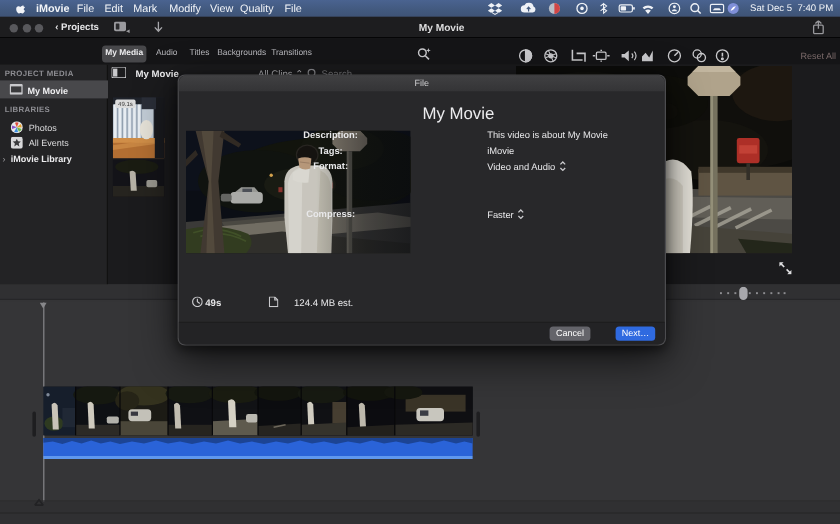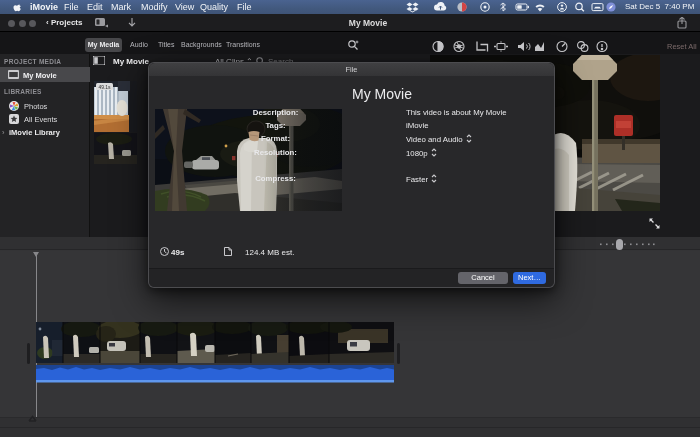--- a/index.html
+++ b/index.html
@@ -423,45 +423,38 @@
         <span class="flab">Tags:</span>
         <span class="fval">iMovie</span>
       </div>
     <div class="frow" style="top:71.4px;">
         <span class="flab">Format:</span>
         <span class="fval">Video and Audio
       <svg class="stepper" width="6" height="9" viewBox="0 0 6 9">
             <path d="M1 3L3 1l2 2M1 6l2 2 2-2" fill="none" stroke="#c9c9cc" stroke-width="1.1"></path>
           </svg></span>
       </div>
-    <div class="frow" style="top:84.6px;">
-        <span class="flab">Resolution:</span>
-        <span class="fval">1080p
-      <svg class="stepper" width="6" height="9" viewBox="0 0 6 9">
-            <path d="M1 3L3 1l2 2M1 6l2 2 2-2" fill="none" stroke="#c9c9cc" stroke-width="1.1"></path>
-          </svg></span>
-      </div>
     <div class="frow" style="top:111px;">
         <span class="flab">Compress:</span>
         <span class="fval">Faster
       <svg class="stepper" width="6" height="9" viewBox="0 0 6 9">
             <path d="M1 3L3 1l2 2M1 6l2 2 2-2" fill="none" stroke="#c9c9cc" stroke-width="1.1"></path>
           </svg></span>
       </div>
 
     <svg class="abs" style="left:11px;top:184px;" width="9" height="9" viewBox="0 0 9 9">
       <circle cx="4.5" cy="4.5" r="4" fill="none" stroke="#c9c9cc" stroke-width="1"></circle>
       <path d="M4.5 2v2.5L6.5 6" fill="none" stroke="#c9c9cc" stroke-width="1"></path>
     </svg>
     <div class="abs" style="left:22px;top:184.5px;color:#e8e8ea;font-size:8px;font-weight:bold;">49s</div>
     <svg class="abs" style="left:75px;top:184px;" width="8" height="9" viewBox="0 0 8 9">
       <path d="M0.5 0.5h4.5L7.5 3v5.5H0.5z" fill="none" stroke="#c9c9cc" stroke-width="1"></path>
       <path d="M5 0.5V3h2.5" fill="none" stroke="#c9c9cc" stroke-width="1"></path>
     </svg>
     <div class="abs" style="left:96px;top:184.5px;color:#e8e8ea;font-size:8px;font-weight:normal;">124.4 MB est.</div>
 
     <div id="dlgfoot">
-      <div class="btn" style="left:309px;width:50px;background:#64646a;">Cancel</div>
+      <div class="btn" style="left:309px;width:34px;background:#64646a;">Cancel</div>
       <div class="btn" style="left:364px;width:33px;background:#2f6ae0;">Next…</div>
     </div>
   </div>
 
 </div>
 
 </body></html>

